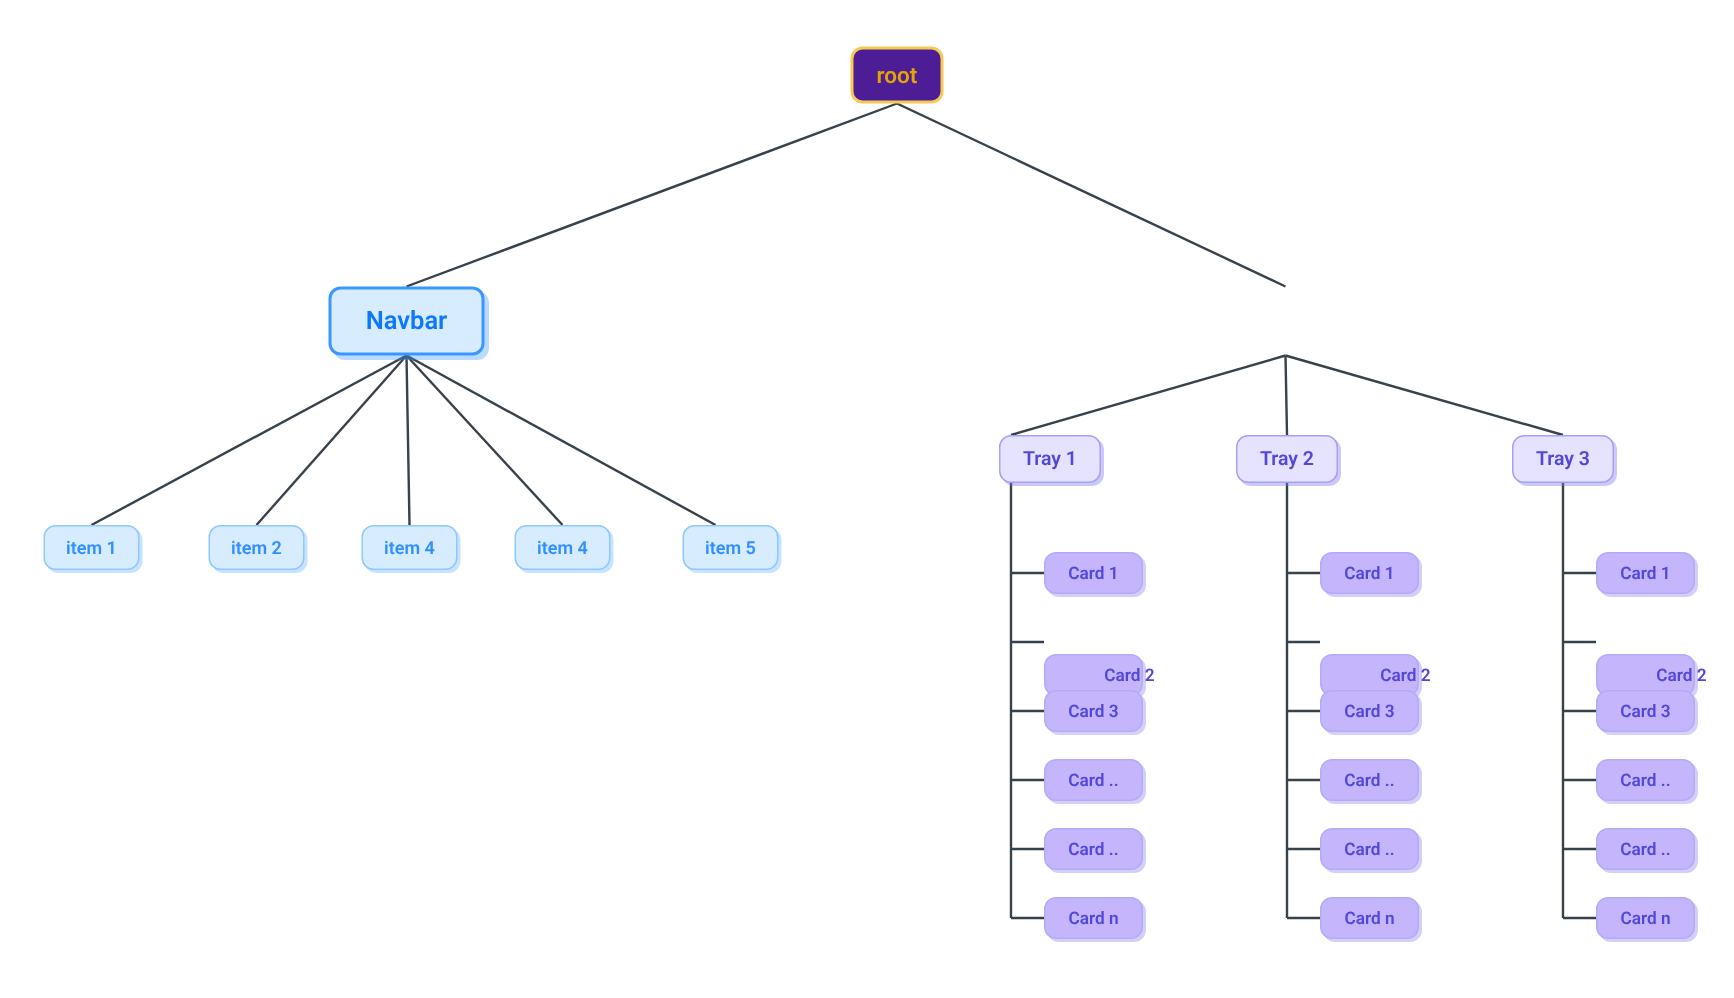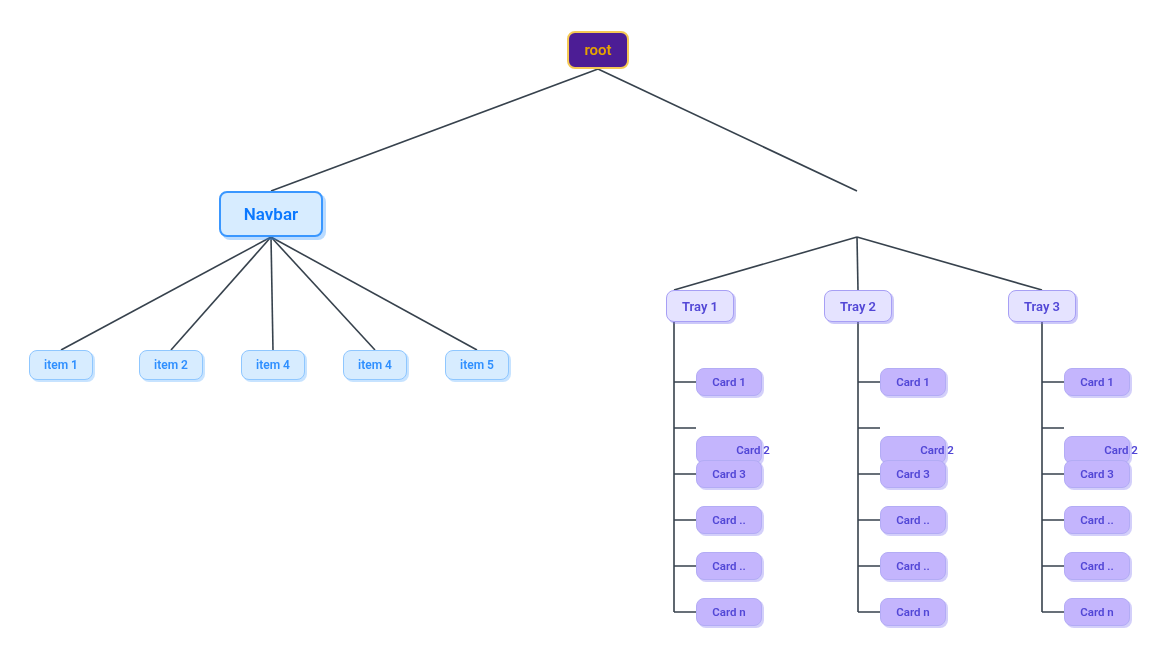--- a/index.html
+++ b/index.html
@@ -68,21 +68,21 @@
     border: 1px solid #8fc7ff;
     color: #2f8fff;
     font-size: 12px;
     box-shadow: 2px 2px 0 rgba(143,199,255,0.5);
     text-align: center;
   }
   .item1 { left: 29px; }
   .item2 { left: 139px; }
   .item3 { left: 241px; }
   .item4 { left: 343px; }
-  .item5 { left: 445px; }
+  .item5 { left: 455px; }
   
   .tray {
     width: 68px; height: 32px; top: 290px;
     background: #e5e3ff;
     border: 1px solid #a79ff5;
     color: #5247d6;
     font-size: 13px;
     box-shadow: 2px 2px 0 rgba(128,118,240,0.4);
   }
   .tray1 { left: 640px; margin-left: 26px; }

